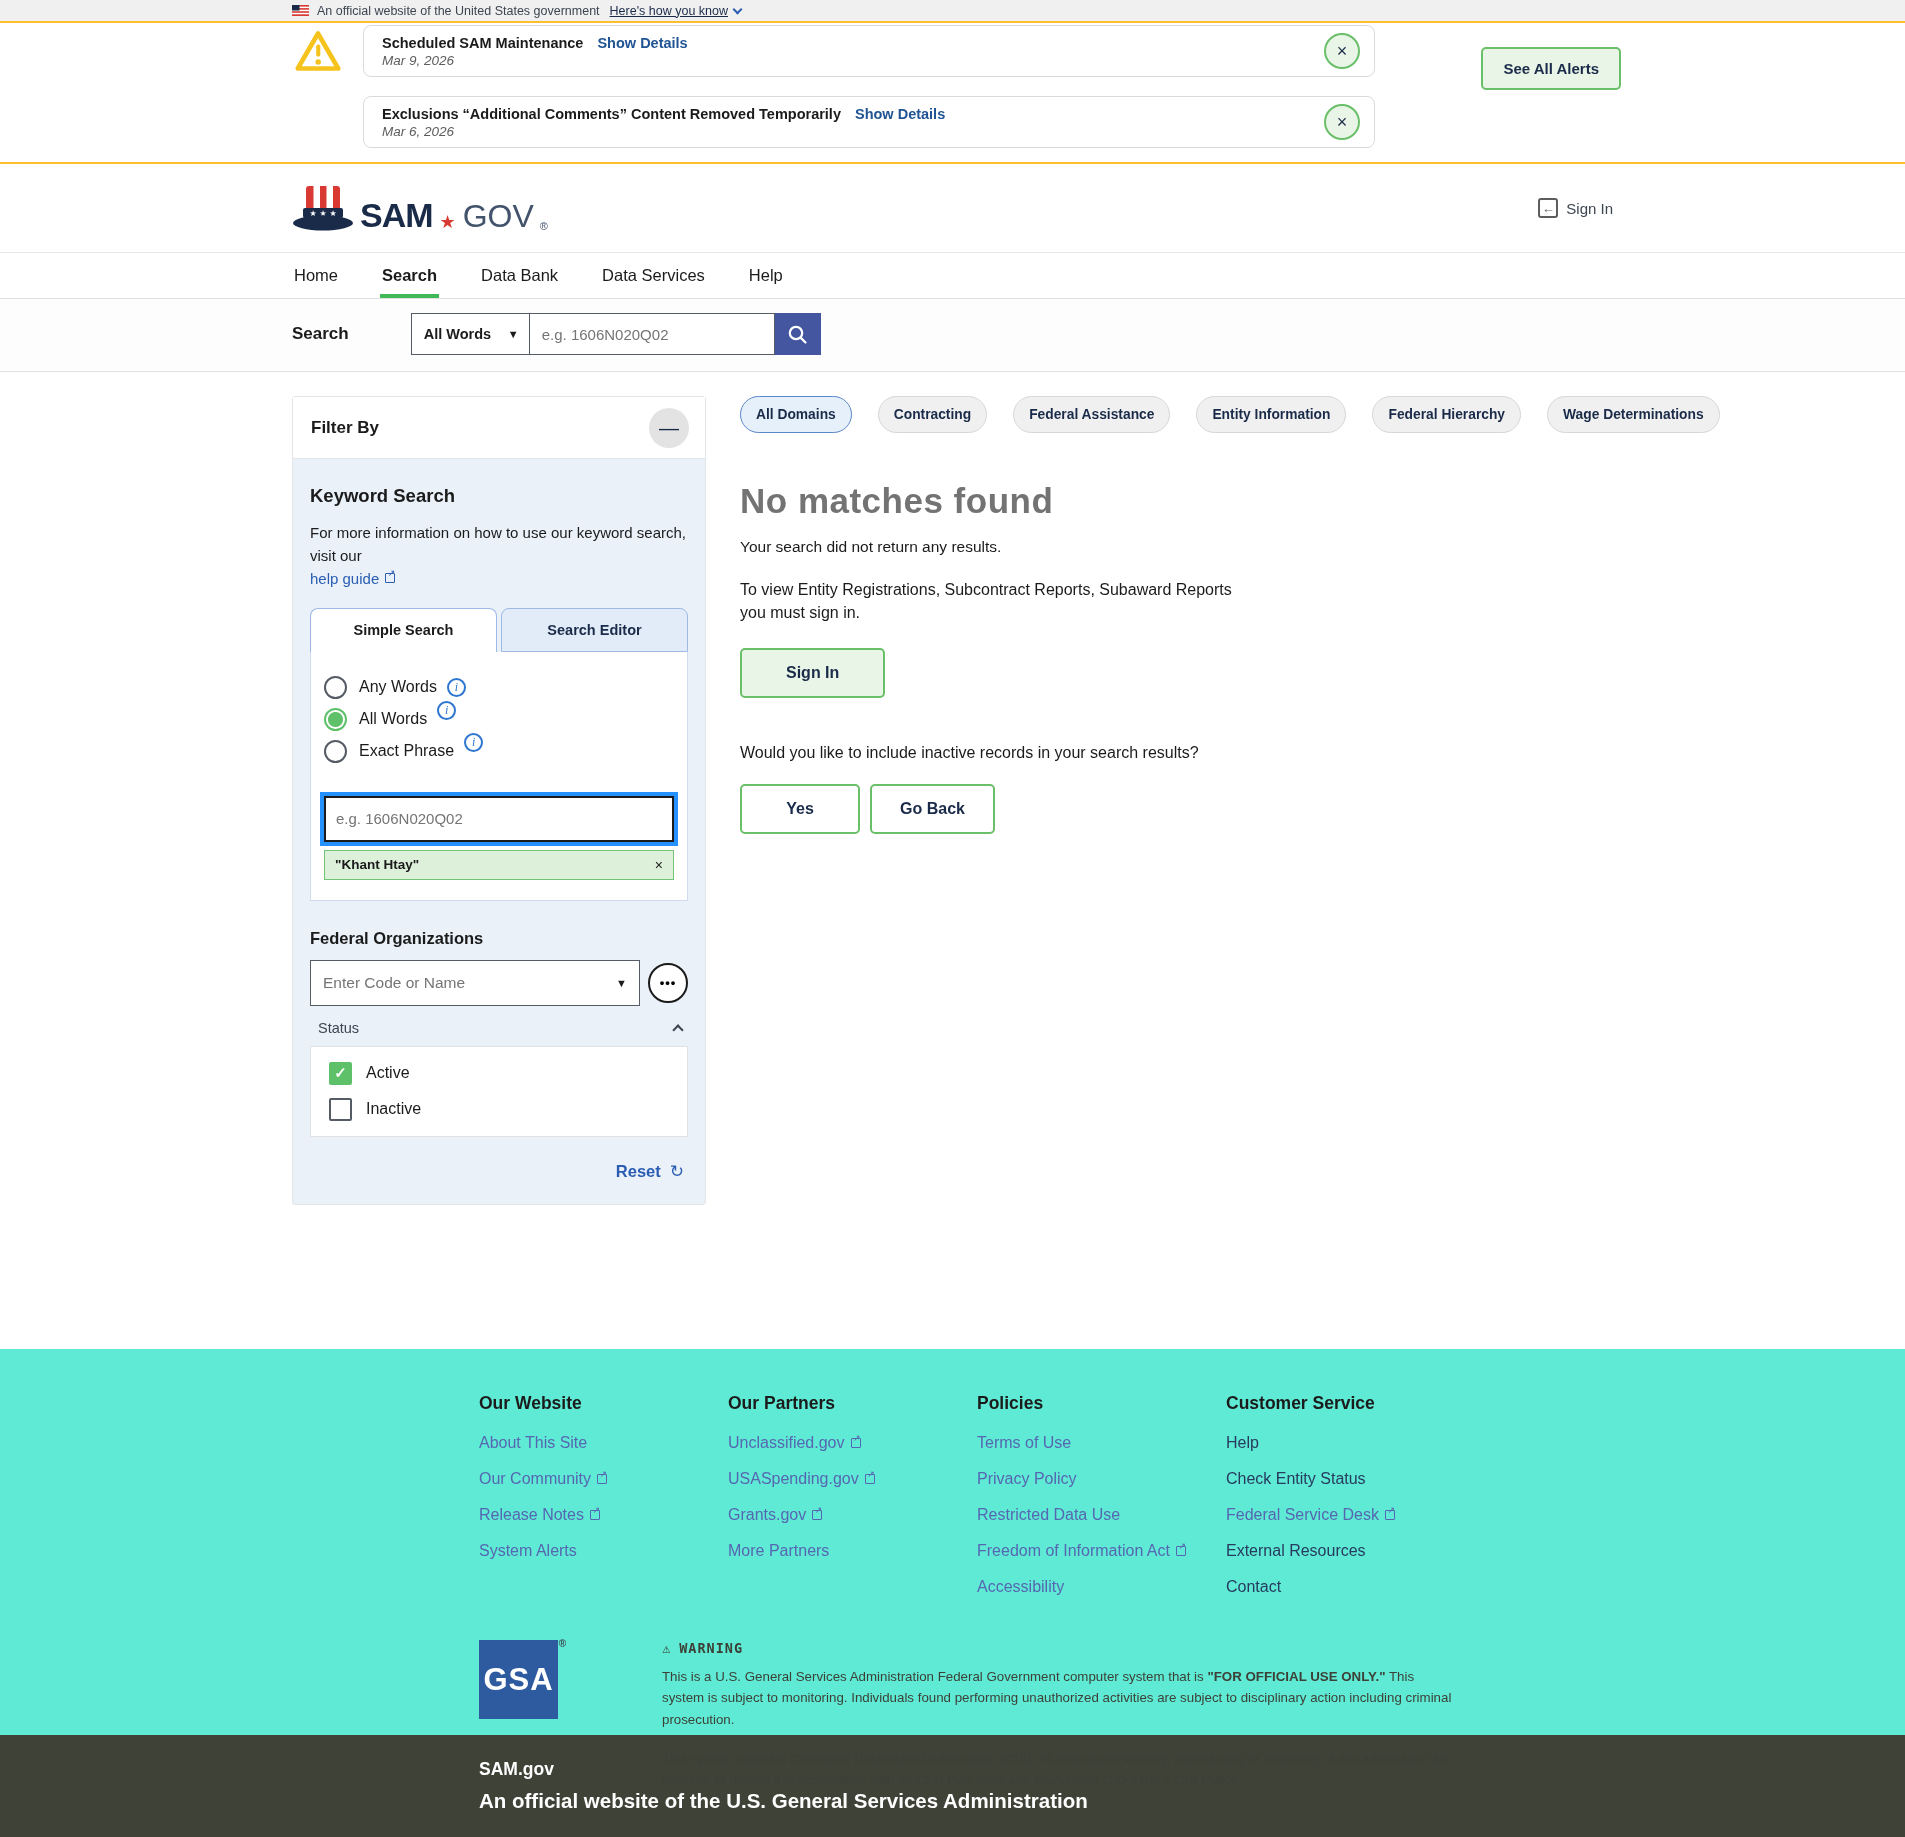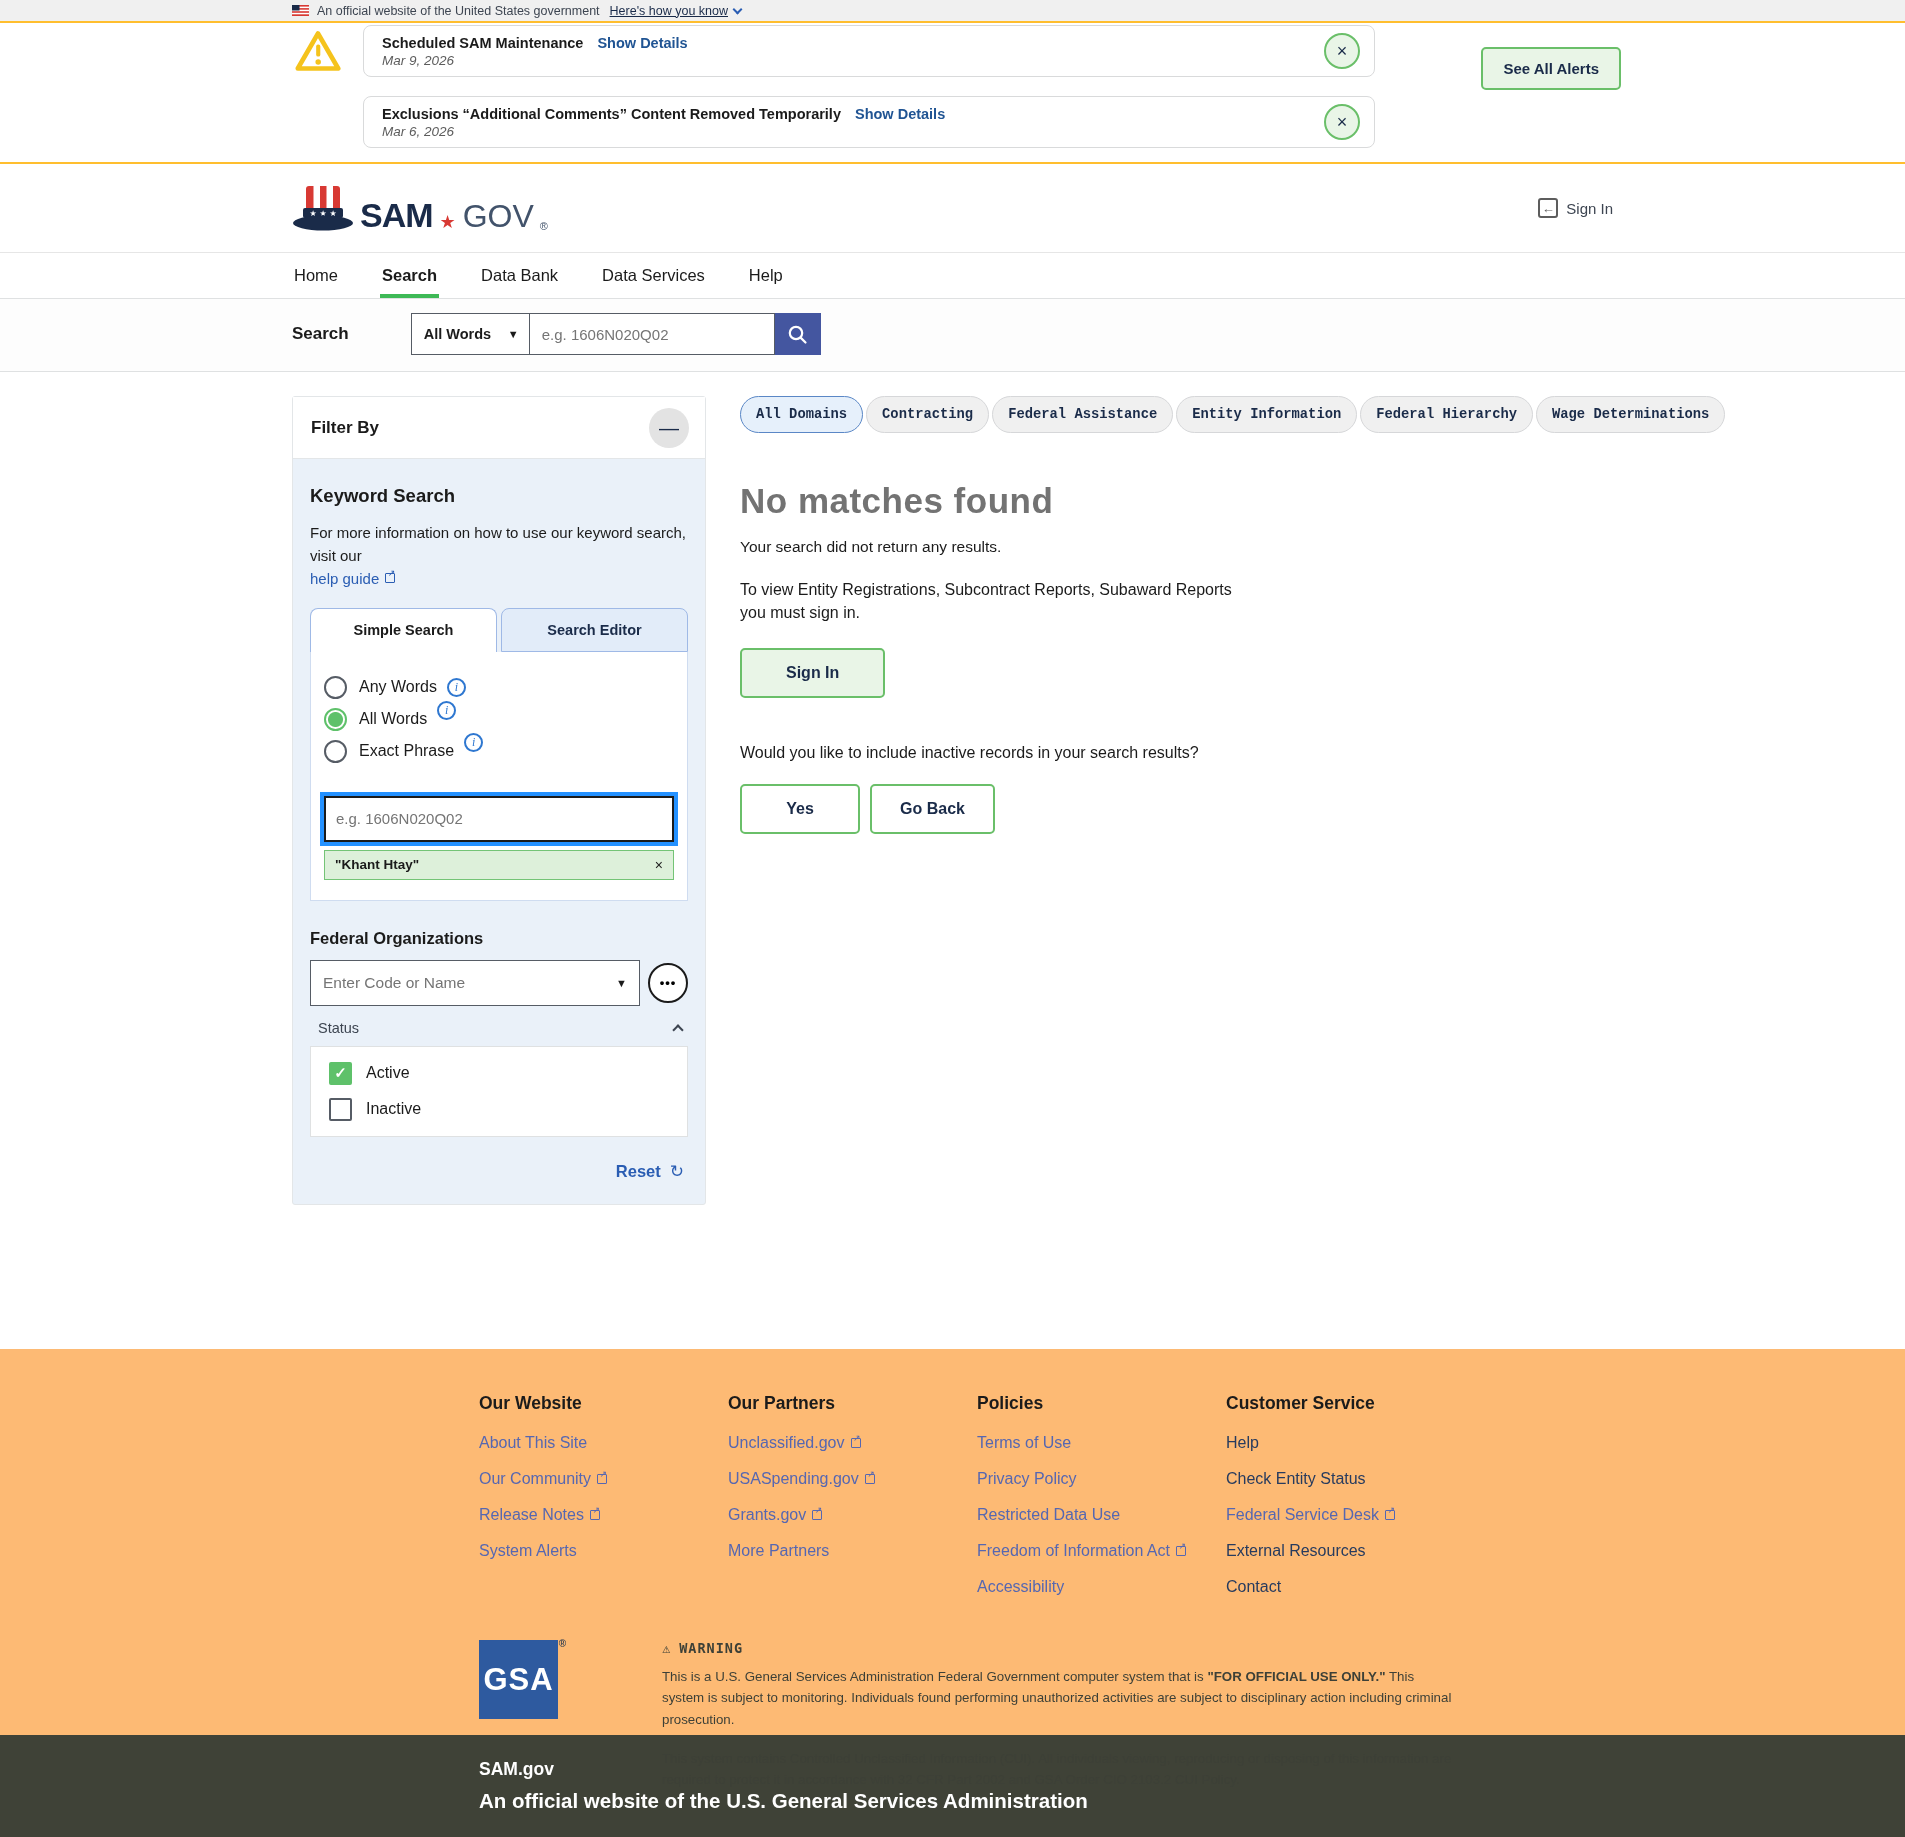--- a/index.html
+++ b/index.html
@@ -89,34 +89,34 @@
   .cb-row:last-child { margin-bottom:0; }
   .checkbox { width:23px; height:23px; border:2px solid #565c65; border-radius:2px; background:#fff; margin-right:14px; display:flex; align-items:center; justify-content:center; }
   .checkbox.checked { background:#5ec16a; border-color:#5ec16a; color:#fff; font-size:15px; font-weight:bold; }
   .cb-label { font-size:16px; }
   .reset-row { display:flex; justify-content:flex-end; align-items:center; margin-top:24px; padding-right:4px; }
   .reset-link { color:#2a5db3; font-weight:bold; font-size:16.5px; text-decoration:none; cursor:pointer; }
   .reset-icon { color:#2a5db3; font-size:17px; margin-left:9px; cursor:pointer; }
 
   
   .results { width:830px; }
-  .pill-row { display:flex; gap:3px; white-space:nowrap;font-family:Liberation Mono, monospace; }
+  .pill-row { display:flex; gap:26px; white-space:nowrap; }
   .pill { border-radius:22px; padding:10px 15px; font-weight:bold; font-size:13.8px; color:#1a2b49; background:#f0f0f0; border:1px solid #d6d7d9; cursor:pointer; }
   .pill.active { background:#e6f0fb; border:1px solid #5a87c6; }
   .nm-heading { font-size:35px; font-weight:bold; color:#737373; margin-top:48px; letter-spacing:0.5px; }
   .nm-sub { font-size:15.5px; color:#1b1b1b; margin-top:17px; }
   .nm-note { font-size:16px; color:#1b1b1b; margin-top:22px; width:500px; line-height:1.45; }
   .btn-green-fill { margin-top:24px; background:#e9f5e7; border:2px solid #6abf69; border-radius:5px; color:#1a2b49; font-weight:bold; font-size:16px; padding:14px 44px; cursor:pointer; }
   .nm-question { font-size:16px; margin-top:46px; }
   .btn-row { display:flex; gap:10px; margin-top:22px; }
   .btn-green-outline { background:#fff; border:2px solid #6abf69; border-radius:5px; color:#1a2b49; font-weight:bold; font-size:16px; padding:14px 0; width:120px; cursor:pointer; }
   .btn-green-outline.wide { width:125px; }
 
   
-  .footer { background:#fdba74; padding:44px 0 0 479px; height:386px; }
+  .footer { background:#5eead4; padding:44px 0 0 479px; height:386px; }
   .footer-cols { display:flex; }
   .f-col { width:249px; }
   .f-head { font-weight:bold; font-size:17.5px; color:#1b1b1b; margin-bottom:20px; }
   .f-link { display:flex; align-items:center; font-size:16px; color:#5667b1; margin-bottom:18px; text-decoration:none; cursor:pointer; }
   .f-link.dark { color:#273b5e; }
   .ext { display:inline-block; width:10px; height:10px; border:1.5px solid currentColor; border-radius:1px; position:relative; margin-left:6px; }
   .ext i { position:absolute; right:-1px; top:-5px; font-style:normal; font-size:9px; line-height:1; background:transparent; }
   .gsa-row { display:flex; margin-top:26px; }
   .gsa-logo { width:79px; height:79px; background:#2e5a9f; color:#fff; display:flex; align-items:center; justify-content:center; font-size:31px; font-weight:bold; letter-spacing:1px; position:relative; flex:0 0 auto; }
   .gsa-reg { position:absolute; top:-2px; right:-9px; color:#3d4551; font-size:10px; }

